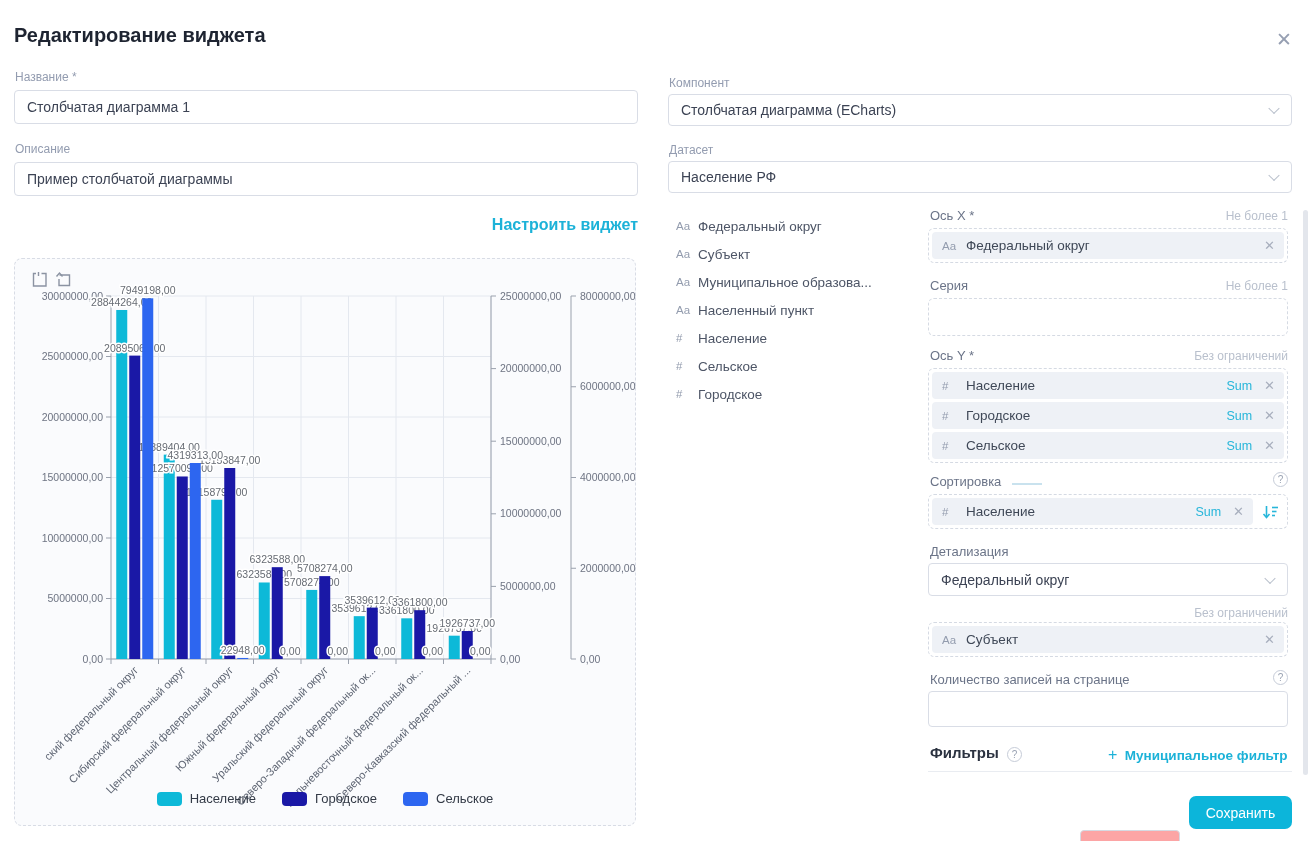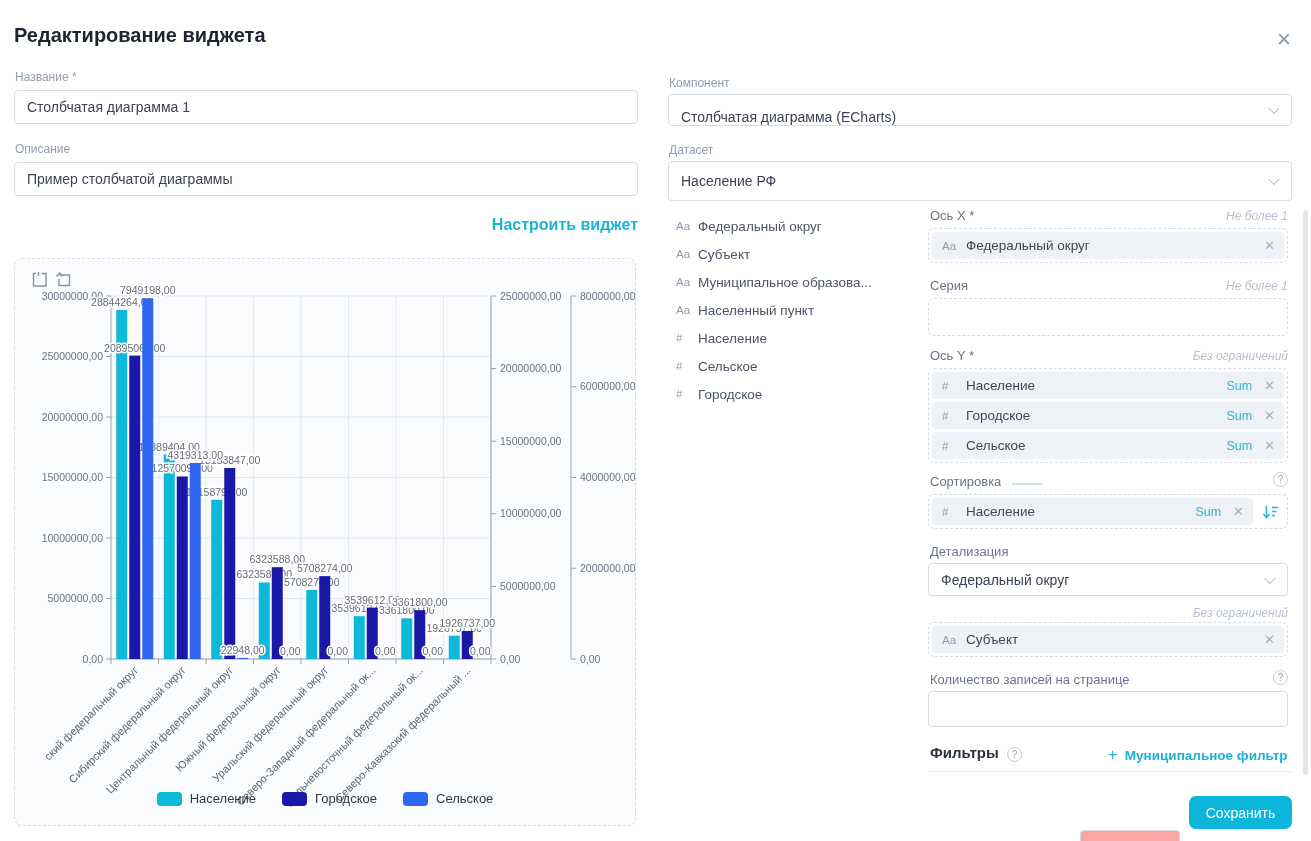--- a/index.html
+++ b/index.html
@@ -3,21 +3,21 @@
 <meta charset="utf-8">
 <style>
   * { margin:0; padding:0; box-sizing:border-box; }
   html,body { width:1311px; height:841px; background:#fff; font-family:"Liberation Sans",sans-serif; overflow:hidden; }
   .abs { position:absolute; }
   .dialog-title { left:14px; top:24px; font-size:20px; font-weight:bold; color:#1e2431; }
   .close-x { left:1276px; top:28px; font-size:19px; color:#969fb2; cursor:pointer; }
 
   .fld-label { font-size:12px; color:#939cb0; }
   .sect-label { font-size:13px; color:#6b7488; }
-  .hint { font-size:12px; color:#b9c0cd;font-style:italic; }
+  .hint { font-size:12px; color:#b9c0cd; }
 
   .input, .select { position:absolute; background:#fff; border:1px solid #d9dde6; border-radius:4px; font-size:14px; color:#3c4354; display:flex; align-items:center; padding:0 12px; }
   .select { padding-right:30px; }
   .chevron { position:absolute; right:13px; top:50%; width:8px; height:8px; border-right:1.5px solid #b9c0cc; border-bottom:1.5px solid #b9c0cc; transform:translateY(-70%) rotate(45deg); }
 
   .link { color:#1cb2d8; font-weight:bold; cursor:pointer; }
 
   .field-item { height:28px; display:flex; align-items:center; font-size:13.5px; color:#4d5566; }
   .field-prefix { width:22px; color:#939cae; font-size:11.5px; flex:none; }
 
@@ -55,27 +55,27 @@
   </div>
 
 <div class="abs fld-label" style="left:15px;top:142px;">Описание</div>
 <div class="input" style="left:14px;top:162px;width:624px;height:34px;">
     <span>Пример столбчатой диаграммы</span>
   </div>
 
 <div class="abs link" style="right:673px;top:216px;font-size:16px;margin-left:43px;">Настроить виджет</div>
 
 <div class="abs fld-label" style="left:669px;top:76px;">Компонент</div>
-<div class="select" style="left:668px;top:94px;width:624px;height:32px;align-items:flex-end;">
+<div class="select" style="left:668px;top:94px;width:624px;height:32px;">
   <span>Столбчатая диаграмма (ECharts)</span>
     <i class="chevron"></i>
 </div>
 
 <div class="abs fld-label" style="left:669px;top:143px;">Датасет</div>
-<div class="select" style="left:668px;top:161px;width:624px;height:40px;">
+<div class="select" style="left:668px;top:161px;width:624px;height:32px;">
   <span>Население РФ</span>
     <i class="chevron"></i>
 </div>
 
 <div class="abs" style="left:676px;top:212px;width:240px;">
   <div class="field-item">
       <span class="field-prefix">Aa</span>
       <span>Федеральный округ</span>
     </div>
   <div class="field-item">

